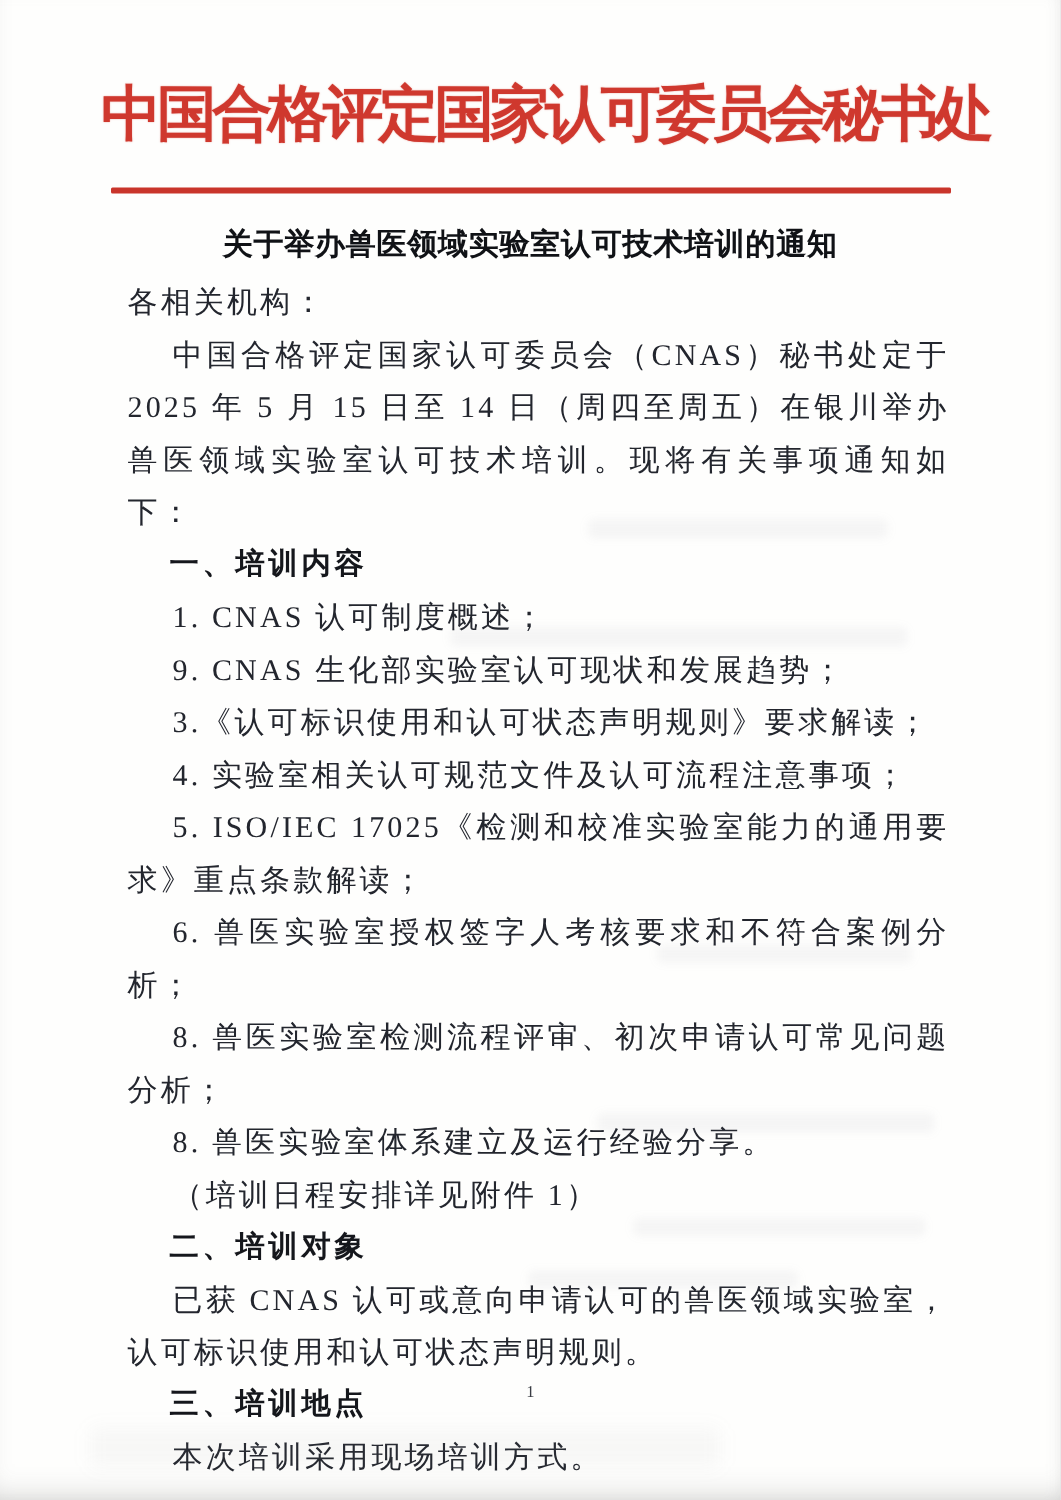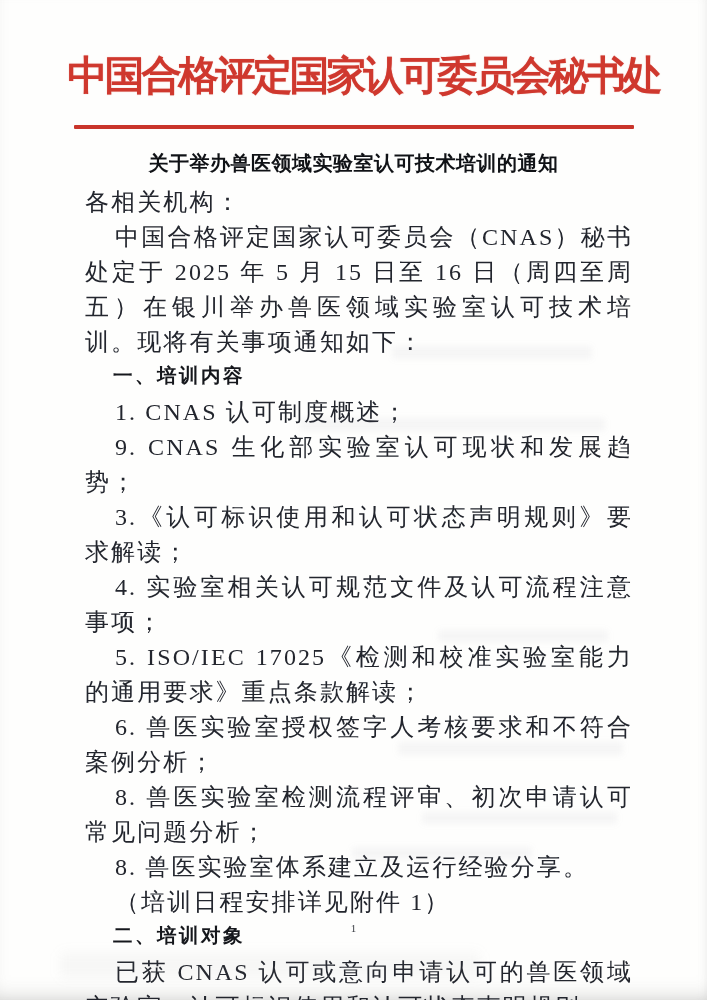--- a/index.html
+++ b/index.html
@@ -49,21 +49,21 @@
     color: #101216;
     white-space: nowrap;
   }
   
   .doc-body {
     margin-top: 5px;
     padding: 0 74px 0 85px;
   }
   .para {
     margin: 0;
-    font-size: 24px;
+    font-size: 20px;
     line-height: 35px;
     letter-spacing: 2.1px;
     text-align: justify;
     color: #23262e;
   }
   .indent { text-indent: 30px; }
   .sec-heading {
     margin: 0;
     font-size: 19.5px;
     line-height: 35px;
@@ -110,21 +110,21 @@
 
   <header>
     <div class="letterhead">中国合格评定国家认可委员会秘书处</div>
     <div class="red-rule"></div>
     <h1 class="doc-title">关于举办兽医领域实验室认可技术培训的通知</h1>
   </header>
 
   <main class="doc-body">
     <p class="para">各相关机构：</p>
 
-    <p class="para indent">中国合格评定国家认可委员会（CNAS）秘书处定于 2025 年 5 月 15 日至 16 日（周四至周五）在银川举办兽医领域实验室认可技术培训。现将有关事项通知如下：</p>
+    <p class="para indent">中国合格评定国家认可委员会（CNAS）秘书处定于 2025 年 5 月 15 日至 14 日（周四至周五）在银川举办兽医领域实验室认可技术培训。现将有关事项通知如下：</p>
 
     <h2 class="sec-heading">一、培训内容</h2>
 
     <p class="para indent">1. CNAS 认可制度概述；</p>
     <p class="para indent">9. CNAS 生化部实验室认可现状和发展趋势；</p>
     <p class="para indent">3.《认可标识使用和认可状态声明规则》要求解读；</p>
     <p class="para indent">4. 实验室相关认可规范文件及认可流程注意事项；</p>
     <p class="para indent">5. ISO/IEC 17025《检测和校准实验室能力的通用要求》重点条款解读；</p>
     <p class="para indent">6. 兽医实验室授权签字人考核要求和不符合案例分析；</p>
     <p class="para indent">8. 兽医实验室检测流程评审、初次申请认可常见问题分析；</p>

